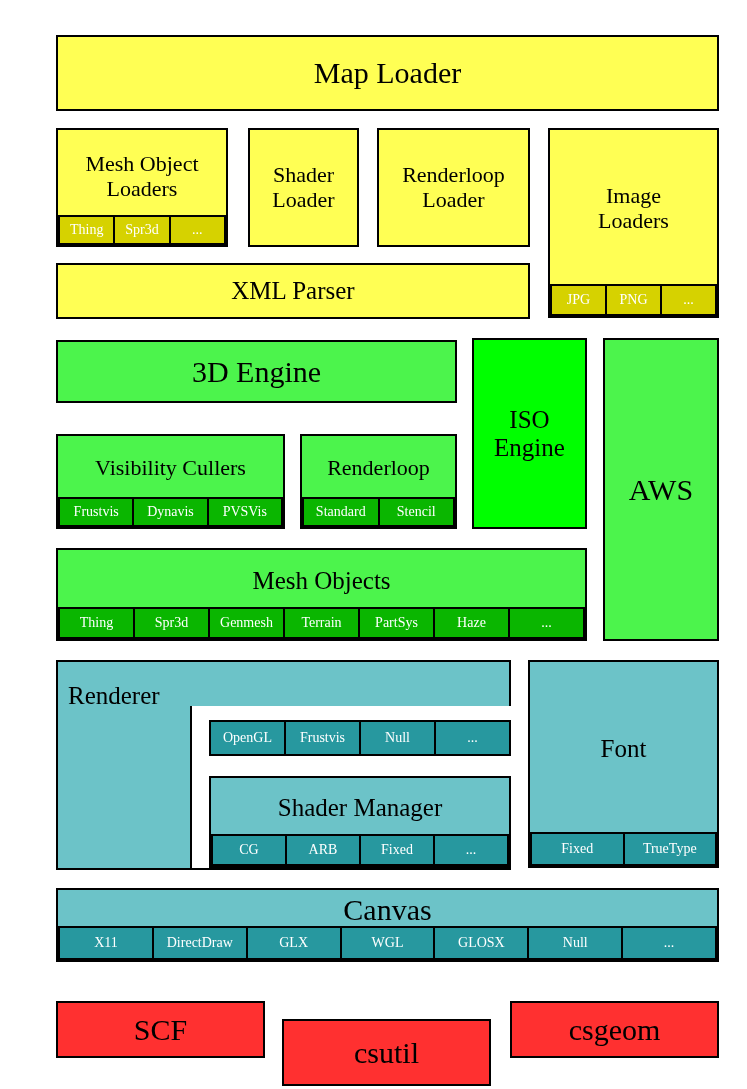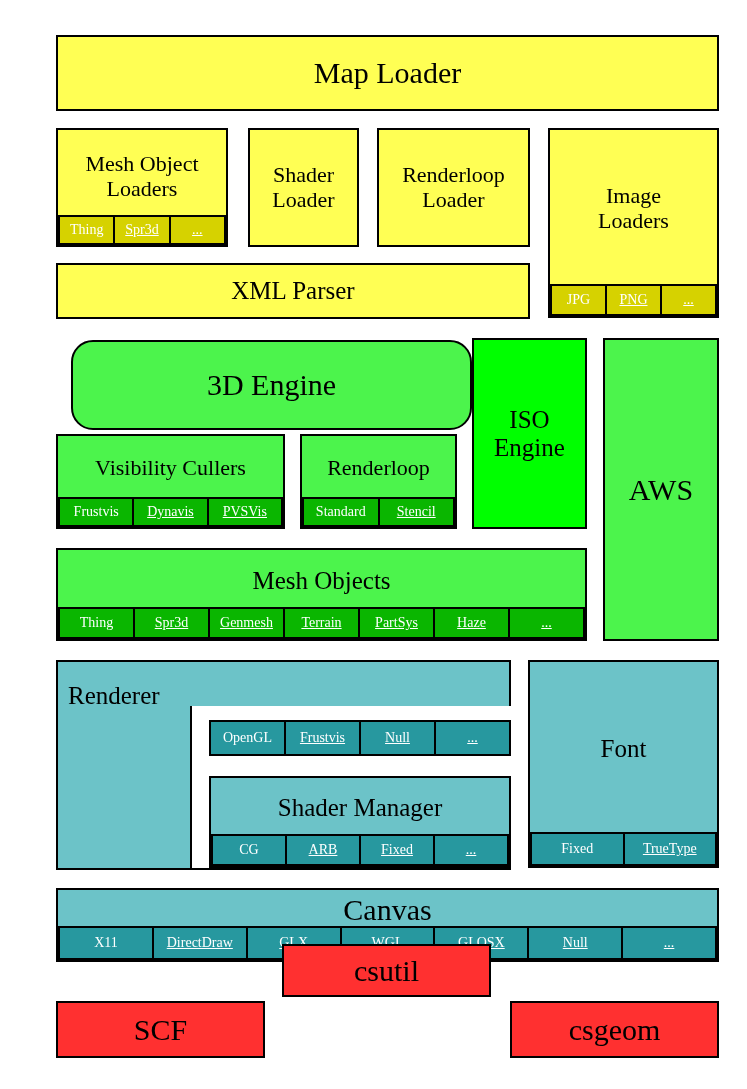--- a/index.html
+++ b/index.html
@@ -60,21 +60,21 @@
     justify-content: center;
     text-align: center;
     font-size: 14px;
     line-height: 1;
     flex: 1 1 0;
     min-width: 0;
     padding: 0 2px;
     white-space: nowrap;
     overflow: hidden;
   }
-  .subrow .cell + .cell { margin-left: -2px; text-decoration: underline; }
+  .subrow .cell + .cell { margin-left: -2px; }
 
   
   .yellow        { background: #ffff54; }
   .yellow .cell  { background: #d6d200; color: #ffffff; }
   .green         { background: #4cf44c; }
   .green .cell   { background: #0ab600; color: #ffffff; }
   .green-bright  { background: #00ff00; }
   .teal          { background: #6cc3c8; }
   .teal .cell    { background: #27989f; color: #ffffff; }
   .red           { background: #ff3030; }
@@ -122,21 +122,21 @@
       <div class="cell">JPG</div>
       <div class="cell">PNG</div>
       <div class="cell">...</div>
     </div>
   </div>
 
   <div class="box yellow" style="left:56px; top:263px; width:474px; height:56px;">
     <div class="title t-xl">XML Parser</div>
   </div>
 
-  <div class="box green" style="left:71px; top:340px; width:401px; height:90px;border-radius:22px;">
+  <div class="box green" style="left:56px; top:340px; width:401px; height:63px;">
     <div class="title t-xxl">3D Engine</div>
   </div>
 
   <div class="box green-bright" style="left:472px; top:338px; width:115px; height:191px;">
     <div class="title t-xl" style="white-space:pre-line;">ISO
 Engine</div>
   </div>
 
   <div class="box green" style="left:603px; top:338px; width:116px; height:303px;">
     <div class="title t-xxl">AWS</div>
@@ -215,21 +215,21 @@
       <div class="cell">GLOSX</div>
       <div class="cell">Null</div>
       <div class="cell">...</div>
     </div>
   </div>
 
   <div class="box red" style="left:56px; top:1001px; width:209px; height:57px;">
     <div class="title t-xxl">SCF</div>
   </div>
 
-  <div class="box red" style="left:282px; top:944px; width:209px; height:53px;">
+  <div class="box red" style="left:282px; top:1019px; width:209px; height:67px;">
     <div class="title t-xxl">csutil</div>
   </div>
 
   <div class="box red" style="left:510px; top:1001px; width:209px; height:57px;">
     <div class="title t-xxl">csgeom</div>
   </div>
 
 </div>
 
 </body></html>

